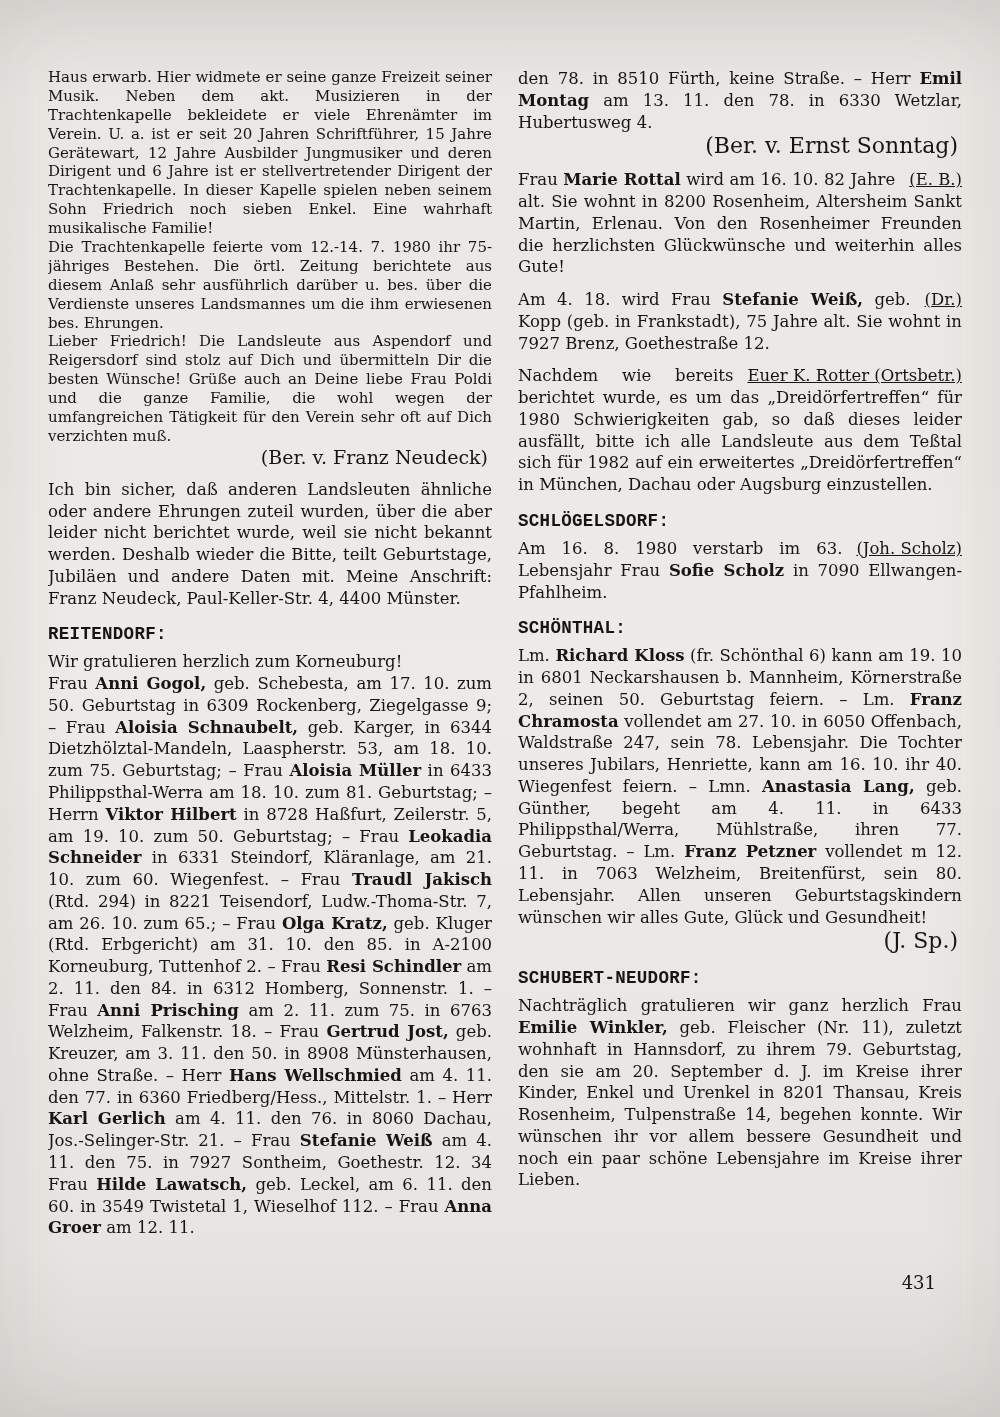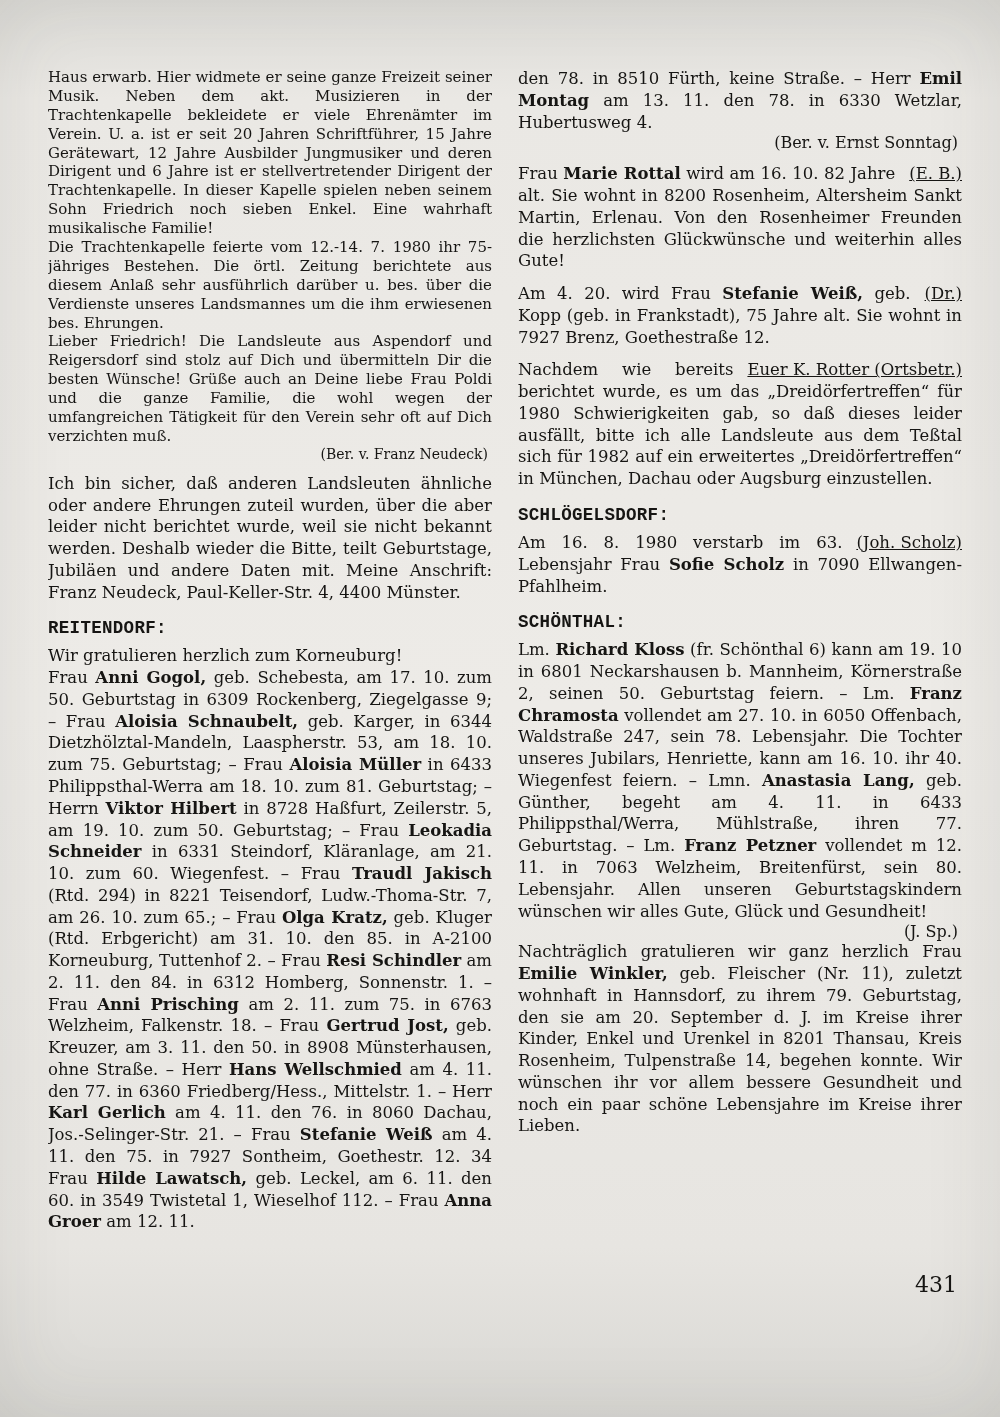--- a/index.html
+++ b/index.html
@@ -34,31 +34,31 @@
   .heading {
     font-size: 17.5px;
     font-weight: bold;
     margin: 15px 0 7px 0;
     letter-spacing: 0.3px;
     font-family: Liberation Mono, monospace;
   }
   .byline {
     margin: 0;
     text-align: right;
-    font-size: 16px;
+    font-size: 22px;
     padding-right: 4px;
   }
-  .byline.small { font-size: 14px; }
+  .byline.small { font-size: 19px; }
   .tail { float: right; padding-left: 14px; text-decoration: underline; }
   b { font-weight: bold; }
   .page-number {
     position: absolute;
     top: 1272px;
-    right: 43px;
-    font-size: 22px;
+    right: 64px;
+    font-size: 18px;
   }
 </style>
 </head>
 <body>
 
 <div class="page">
   <div class="content">
     <div class="col">
         <p class="para small"><span>Haus erwarb. Hier widmete er seine ganze Freizeit seiner Musik. Neben dem akt. Musizieren in der Trachtenkapelle bekleidete er viele Ehrenämter im Verein. U. a. ist er seit 20 Jahren Schriftführer, 15 Jahre Gerätewart, 12 Jahre Ausbilder Jungmusiker und deren Dirigent und 6 Jahre ist er stellvertretender Dirigent der Trachtenkapelle. In dieser Kapelle spielen neben seinem Sohn Friedrich noch sieben Enkel. Eine wahrhaft musikalische Familie!</span></p>
         <p class="para small"><span>Die Trachtenkapelle feierte vom 12.-14. 7. 1980 ihr 75-jähriges Bestehen. Die örtl. Zeitung berichtete aus diesem Anlaß sehr ausführlich darüber u. bes. über die Verdienste unseres Landsmannes um die ihm erwiesenen bes. Ehrungen.</span></p>
@@ -66,24 +66,25 @@
         <p class="byline small">(Ber. v. Franz Neudeck)</p>
         <p class="para gap"><span>Ich bin sicher, daß anderen Landsleuten ähnliche oder andere Ehrungen zuteil wurden, über die aber leider nicht berichtet wurde, weil sie nicht bekannt werden. Deshalb wieder die Bitte, teilt Geburtstage, Jubiläen und andere Daten mit. Meine Anschrift: Franz Neudeck, Paul-Keller-Str. 4, 4400 Münster.</span></p>
         <h2 class="heading">REITENDORF:</h2>
         <p class="para"><span>Wir gratulieren herzlich zum Korneuburg!</span></p>
         <p class="para"><span>Frau </span><b>Anni Gogol,</b><span> geb. Schebesta, am 17. 10. zum 50. Geburtstag in 6309 Rockenberg, Ziegelgasse 9; – Frau </span><b>Aloisia Schnaubelt,</b><span> geb. Karger, in 6344 Dietzhölztal-Mandeln, Laaspherstr. 53, am 18. 10. zum 75. Geburtstag; – Frau </span><b>Aloisia Müller</b><span> in 6433 Philippsthal-Werra am 18. 10. zum 81. Geburtstag; – Herrn </span><b>Viktor Hilbert</b><span> in 8728 Haßfurt, Zeilerstr. 5, am 19. 10. zum 50. Geburtstag; – Frau </span><b>Leokadia Schneider</b><span> in 6331 Steindorf, Kläranlage, am 21. 10. zum 60. Wiegenfest. – Frau </span><b>Traudl Jakisch</b><span> (Rtd. 294) in 8221 Teisendorf, Ludw.-Thoma-Str. 7, am 26. 10. zum 65.; – Frau </span><b>Olga Kratz,</b><span> geb. Kluger (Rtd. Erbgericht) am 31. 10. den 85. in A-2100 Korneuburg, Tuttenhof 2. – Frau </span><b>Resi Schindler</b><span> am 2. 11. den 84. in 6312 Homberg, Sonnenstr. 1. – Frau </span><b>Anni Prisching</b><span> am 2. 11. zum 75. in 6763 Welzheim, Falkenstr. 18. – Frau </span><b>Gertrud Jost,</b><span> geb. Kreuzer, am 3. 11. den 50. in 8908 Münsterhausen, ohne Straße. – Herr </span><b>Hans Wellschmied</b><span> am 4. 11. den 77. in 6360 Friedberg/Hess., Mittelstr. 1. – Herr </span><b>Karl Gerlich</b><span> am 4. 11. den 76. in 8060 Dachau, Jos.-Selinger-Str. 21. – Frau </span><b>Stefanie Weiß</b><span> am 4. 11. den 75. in 7927 Sontheim, Goethestr. 12. 34 Frau </span><b>Hilde Lawatsch,</b><span> geb. Leckel, am 6. 11. den 60. in 3549 Twistetal 1, Wieselhof 112. – Frau </span><b>Anna Groer</b><span> am 12. 11.</span></p>
       </div>
     <div class="col">
         <p class="para"><span>den 78. in 8510 Fürth, keine Straße. – Herr </span><b>Emil Montag</b><span> am 13. 11. den 78. in 6330 Wetzlar, Hubertusweg 4.</span></p>
         <p class="byline">(Ber. v. Ernst Sonntag)</p>
         <p class="para gap"><span class="tail">(E. B.)</span><span>Frau </span><b>Marie Rottal</b><span> wird am 16. 10. 82 Jahre alt. Sie wohnt in 8200 Rosenheim, Altersheim Sankt Martin, Erlenau. Von den Rosenheimer Freunden die herzlichsten Glückwünsche und weiterhin alles Gute!</span></p>
-        <p class="para gap"><span class="tail">(Dr.)</span><span>Am 4. 20. wird Frau </span><b>Stefanie Weiß,</b><span> geb. Kopp (geb. in Frankstadt), 75 Jahre alt. Sie wohnt in 7927 Brenz, Goethestraße 12.</span></p>
+        <p class="para gap"><span class="tail">(Dr.)</span><span>Am 4. 18. wird Frau </span><b>Stefanie Weiß,</b><span> geb. Kopp (geb. in Frankstadt), 75 Jahre alt. Sie wohnt in 7927 Brenz, Goethestraße 12.</span></p>
         <p class="para gap"><span class="tail">Euer K. Rotter (Ortsbetr.)</span><span>Nachdem wie bereits berichtet wurde, es um das „Dreidörfertreffen“ für 1980 Schwierigkeiten gab, so daß dieses leider ausfällt, bitte ich alle Landsleute aus dem Teßtal sich für 1982 auf ein erweitertes „Dreidörfertreffen“ in München, Dachau oder Augsburg einzustellen.</span></p>
         <h2 class="heading">SCHLÖGELSDORF:</h2>
         <p class="para"><span class="tail">(Joh. Scholz)</span><span>Am 16. 8. 1980 verstarb im 63. Lebensjahr Frau </span><b>Sofie Scholz</b><span> in 7090 Ellwangen-Pfahlheim.</span></p>
         <h2 class="heading">SCHÖNTHAL:</h2>
         <p class="para"><span>Lm. </span><b>Richard Kloss</b><span> (fr. Schönthal 6) kann am 19. 10 in 6801 Neckarshausen b. Mannheim, Körnerstraße 2, seinen 50. Geburtstag feiern. – Lm. </span><b>Franz Chramosta</b><span> vollendet am 27. 10. in 6050 Offenbach, Waldstraße 247, sein 78. Lebensjahr. Die Tochter unseres Jubilars, Henriette, kann am 16. 10. ihr 40. Wiegenfest feiern. – Lmn. </span><b>Anastasia Lang,</b><span> geb. Günther, begeht am 4. 11. in 6433 Philippsthal/Werra, Mühlstraße, ihren 77. Geburtstag. – Lm. </span><b>Franz Petzner</b><span> vollendet m 12. 11. in 7063 Welzheim, Breitenfürst, sein 80. Lebensjahr. Allen unseren Geburtstagskindern wünschen wir alles Gute, Glück und Gesundheit!</span></p>
         <p class="byline">(J. Sp.)</p>
+        <h2 class="heading">SCHUBERT-NEUDORF:</h2>
         <p class="para"><span>Nachträglich gratulieren wir ganz herzlich Frau </span><b>Emilie Winkler,</b><span> geb. Fleischer (Nr. 11), zuletzt wohnhaft in Hannsdorf, zu ihrem 79. Geburtstag, den sie am 20. September d. J. im Kreise ihrer Kinder, Enkel und Urenkel in 8201 Thansau, Kreis Rosenheim, Tulpenstraße 14, begehen konnte. Wir wünschen ihr vor allem bessere Gesundheit und noch ein paar schöne Lebensjahre im Kreise ihrer Lieben.</span></p>
       </div>
   </div>
   <div class="page-number">431</div>
 </div>
 
 </body></html>

